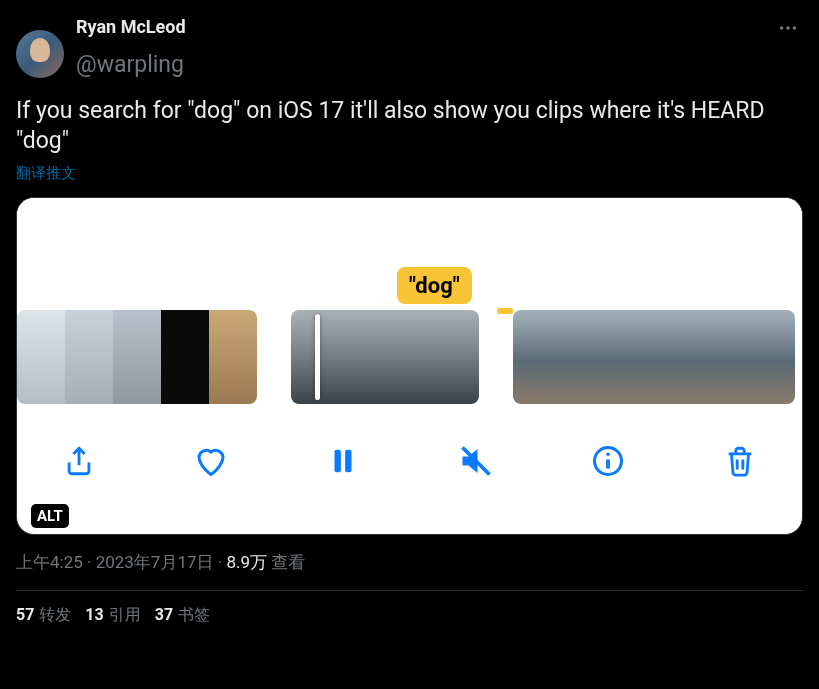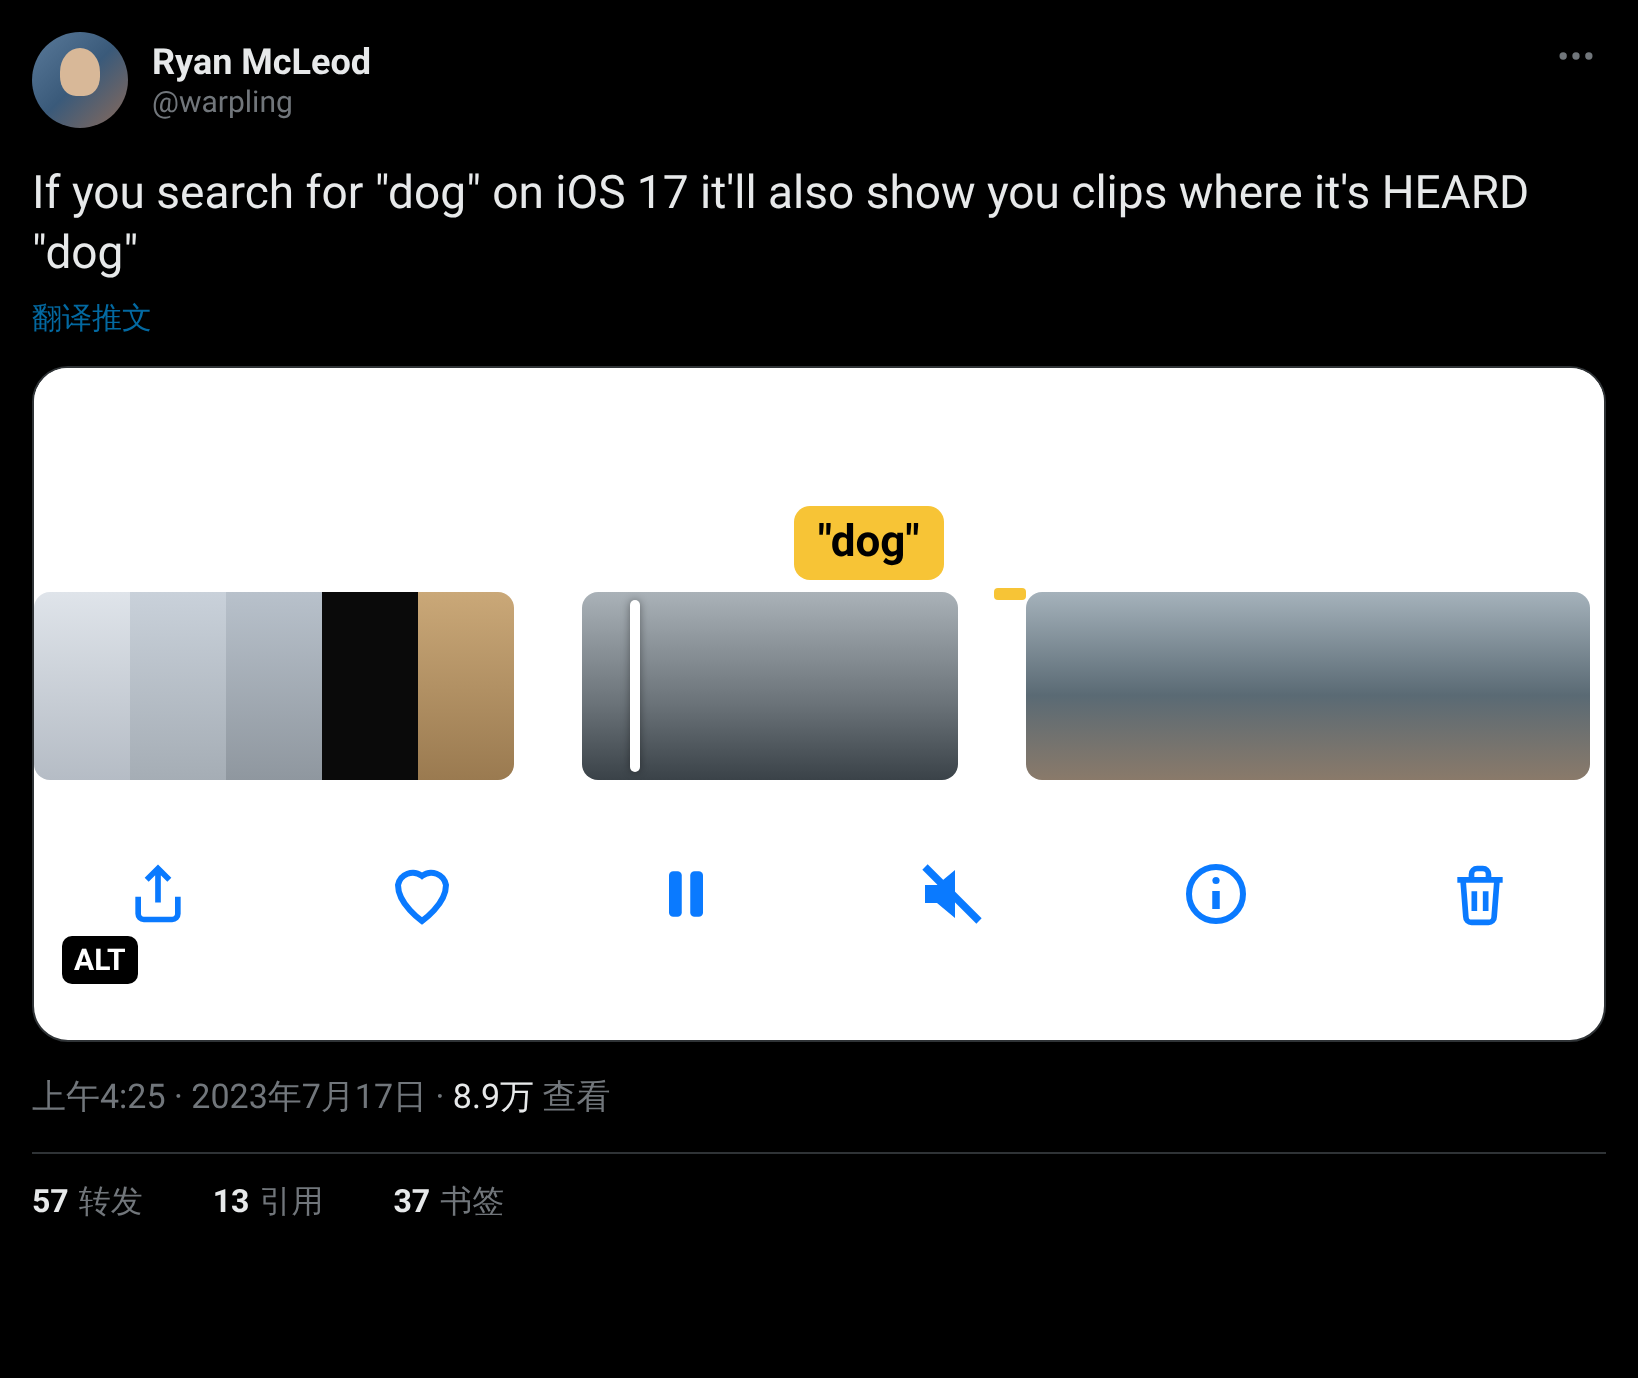--- a/index.html
+++ b/index.html
@@ -9,21 +9,21 @@
     width: 819px;
     height: 689px;
     overflow: hidden;
     color: #e7e9ea;
   }
   .tweet-container {
     padding: 16px 16px 0 16px;
   }
   .header {
     display: flex;
-    align-items: center;
+    align-items: flex-end;
     gap: 12px;
     position: relative;
   }
   .avatar {
     width: 48px;
     height: 48px;
     border-radius: 50%;
     background: linear-gradient(135deg, #5a7a9a 0%, #3a5a7a 50%, #8a6a5a 100%);
     flex-shrink: 0;
     position: relative;
@@ -37,23 +37,23 @@
     background: #d8b898;
     border-radius: 50% 50% 40% 40%;
   }
   .name-block { flex: 1; }
   .display-name {
     font-weight: 700;
     font-size: 18px;
     color: #e7e9ea;
   }
   .handle {
-    font-size: 15px;
+    font-size: 23px;
     color: #71767b;
-    margin-top: 0;
+    margin-top: 14px;
   }
   .more-dots {
     position: absolute;
     right: 0;
     top: 0;
     color: #71767b;
     width: 30px;
     height: 24px;
     display: flex;
     align-items: center;
@@ -156,42 +156,42 @@
     height: 44px;
     display: flex;
     align-items: center;
     justify-content: center;
     cursor: pointer;
   }
   .tool-btn svg { stroke: #0a7aff; fill: none; }
   .alt-badge {
     position: absolute;
     left: 14px;
-    bottom: 28px;
+    bottom: 6px;
     background: #000;
     color: #fff;
     font-weight: 700;
     font-size: 15px;
     padding: 3px 6px;
     border-radius: 5px;
   }
   .meta-row {
     margin-top: 16px;
     font-size: 17px;
     color: #71767b;
   }
   .meta-row .strong { color: #e7e9ea; font-weight: 400; }
   .divider {
     height: 1px;
     background: #2f3336;
     margin-top: 16px;
   }
   .stats-row {
     display: flex;
-    gap: 35px;
+    gap: 14px;
     padding: 14px 0 0 0;
     font-size: 16px;
     color: #71767b;
   }
   .stats-row .stat { display: flex; gap: 5px; cursor: pointer; }
   .stats-row .num { color: #e7e9ea; font-weight: 700; }
 </style>
 </head>
 <body>
 

